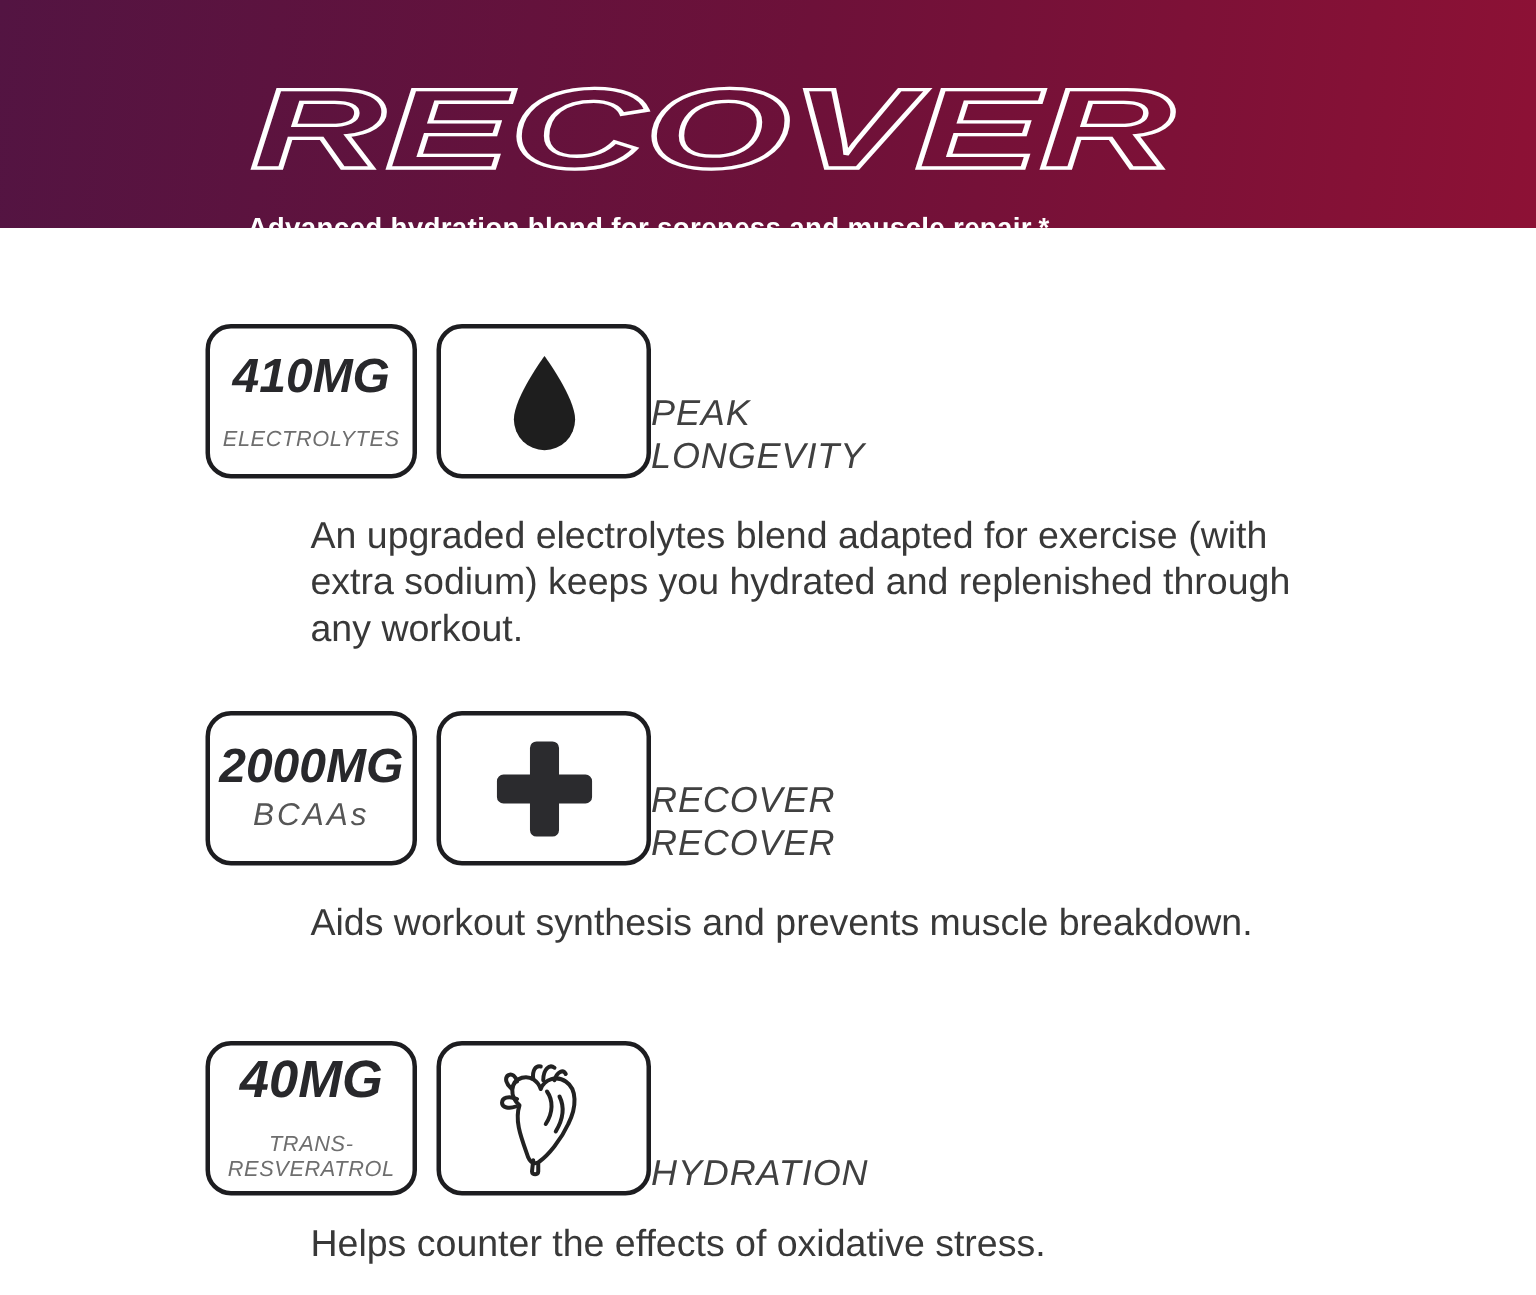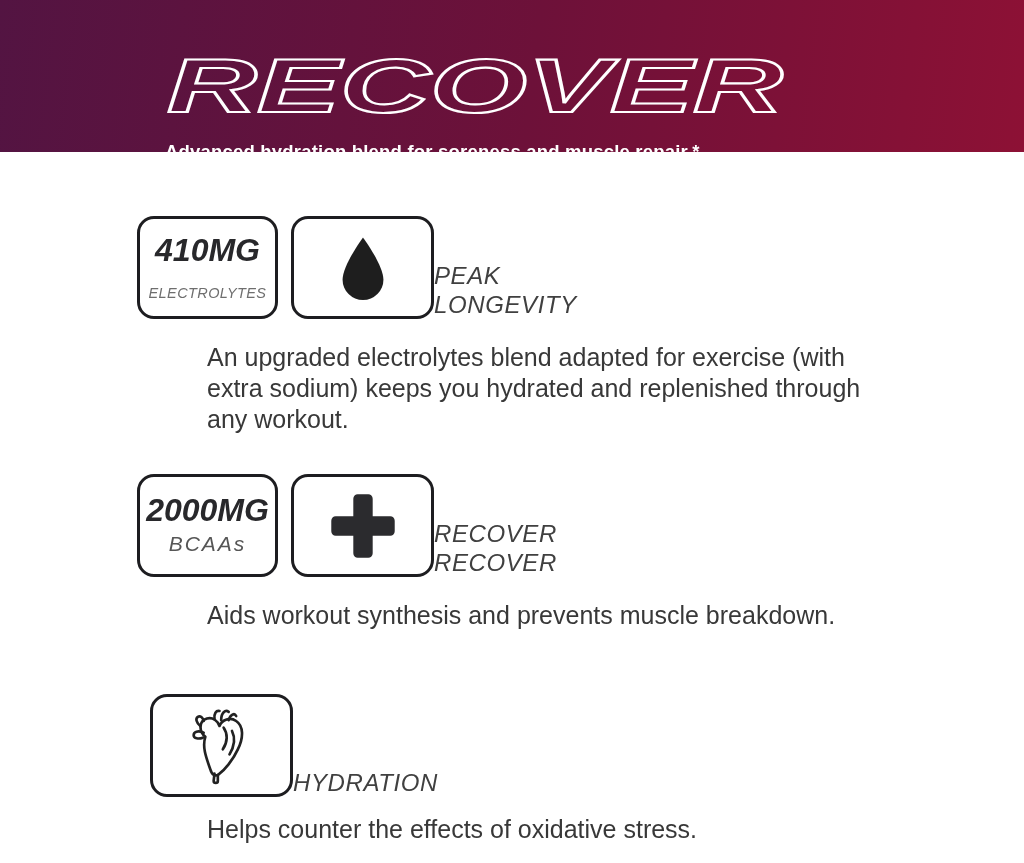--- a/index.html
+++ b/index.html
@@ -151,20 +151,27 @@
         <div class="feature-label">
           <div>RECOVER</div>
           <div>RECOVER</div>
         </div>
       </div>
       <p class="feature-desc">Aids workout synthesis and prevents muscle breakdown.</p>
     </section>
 
     <section class="feature feature-3">
       <div class="feature-row">
+        <div class="stat-box">
+          <div class="stat-amount large">40MG</div>
+          <div class="stat-substance">
+            <div>TRANS-</div>
+            <div>RESVERATROL</div>
+          </div>
+        </div>
         <div class="icon-box">
           <svg class="icon-glyph" width="82" height="80" viewBox="10 0 86 96">
             <g fill="none" stroke="#222222" stroke-width="3.2" stroke-linecap="round" stroke-linejoin="round">
               <path d="M33 37 C25 30 25 18 35 15 C42 13 48 18 50 24 C53 16 63 13 70 18
                        C79 24 79 38 72 52 C66 65 56 77 49 82 C45 85 41 83 39 76
                        C34 62 29 49 33 37 Z"></path>
               <path d="M44 16 C43 9 46 5 50 6"></path>
               <path d="M52 17 C52 8 57 4 61 7"></path>
               <path d="M61 17 C63 10 68 8 70 12"></path>
               <path d="M31 32 C24 29 19 31 19 35 C19 39 25 40 30 38"></path>

